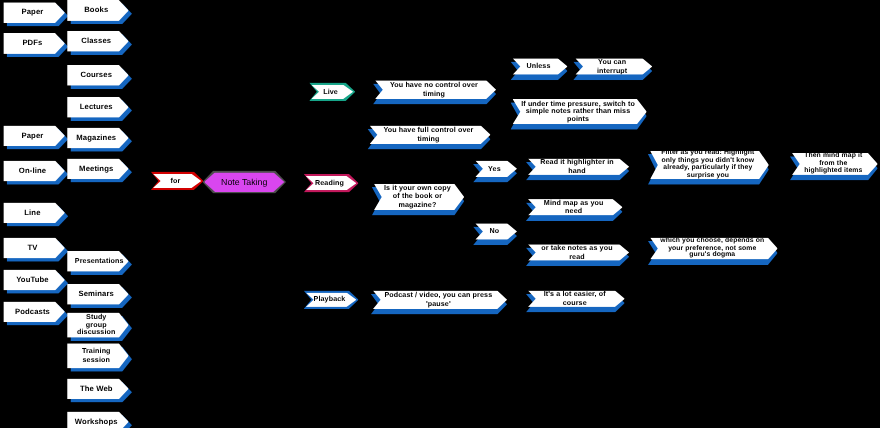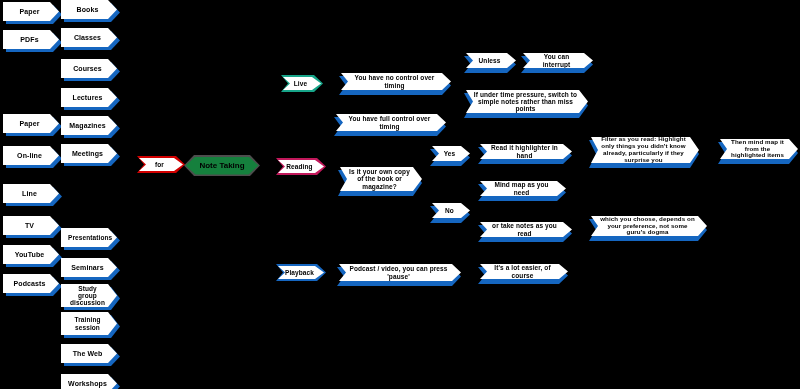--- a/index.html
+++ b/index.html
@@ -35,21 +35,21 @@
   
   .notch{
     -webkit-clip-path:polygon(0 0, calc(100% - 9px) 0, 100% 50%, calc(100% - 9px) 100%, 0 100%, 7px 50%);
     clip-path:polygon(0 0, calc(100% - 9px) 0, 100% 50%, calc(100% - 9px) 100%, 0 100%, 7px 50%);
   }
 
   
   .hex{
     position:absolute;box-sizing:border-box;
     display:flex;align-items:center;justify-content:flex-end;
-    background:#15803d;color:#000;font-weight:bold;text-align:center;
+    background:#d946ef;color:#000;font-weight:normal;text-align:center;
     -webkit-clip-path:polygon(10px 0, calc(100% - 10px) 0, 100% 50%, calc(100% - 10px) 100%, 10px 100%, 0 50%);
     clip-path:polygon(10px 0, calc(100% - 10px) 0, 100% 50%, calc(100% - 10px) 100%, 10px 100%, 0 50%);
   }
   .hexwrap{position:absolute;}
   .hexback{position:absolute;left:0;top:0;width:100%;height:100%;
     background:#4d4d4d;
     -webkit-clip-path:polygon(10px 0, calc(100% - 10px) 0, 100% 50%, calc(100% - 10px) 100%, 10px 100%, 0 50%);
     clip-path:polygon(10px 0, calc(100% - 10px) 0, 100% 50%, calc(100% - 10px) 100%, 10px 100%, 0 50%);
   }
   .hexface{left:1.5px;top:1.5px;width:calc(100% - 3px);height:calc(100% - 3px);}

